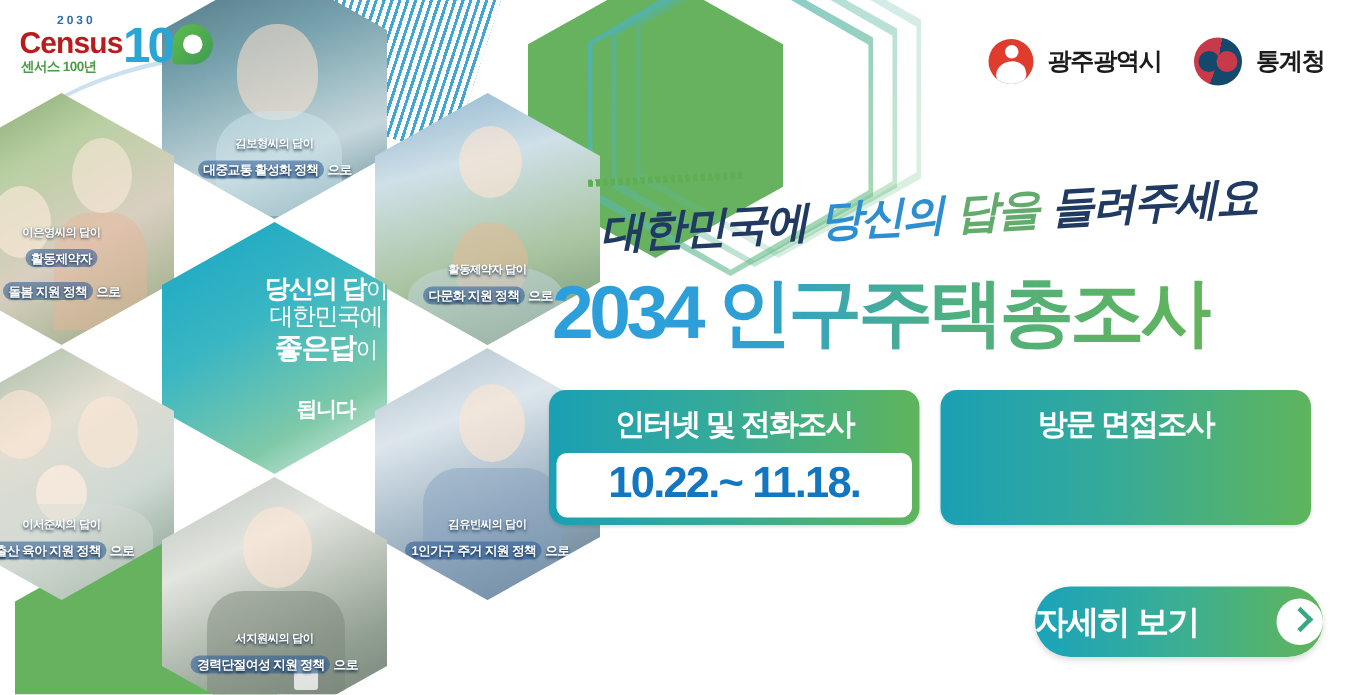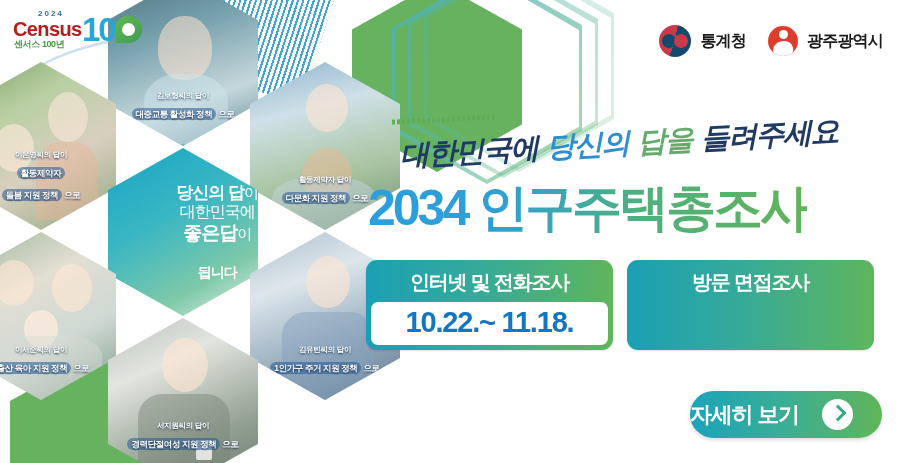--- a/index.html
+++ b/index.html
@@ -232,21 +232,21 @@
     font-size:29px; font-weight:800; letter-spacing:-1.2px;
     padding:4px 0 6px;
     white-space:nowrap;
   }
 
   
   .cta {
     position:absolute; left:690px; top:391px;
     width:192px; height:47px; border-radius:24px;
     background:linear-gradient(to right,#1aa3bb 0%,#3bae94 50%,#61b558 100%);
-    display:flex; align-items:center; justify-content:flex-start; gap:23px;
+    display:flex; align-items:center; justify-content:space-between; gap:23px;
     cursor:pointer;
     box-shadow:0 2px 4px rgba(0,0,0,.15);
   }
   .cta-label { color:#ffffff; font-size:22px; font-weight:800; letter-spacing:-1.2px; }
   .cta-arrow {
     width:31px; height:31px; border-radius:50%;
     background:#ffffff; position:relative; flex:0 0 auto;
   }
   .cta-arrow:after {
     content:""; position:absolute; left:10px; top:8px;
@@ -356,35 +356,35 @@
       </div>
       <div class="caption" style="bottom:20%;">
         <span class="cap-name">서지원씨의 답이</span>
         <span class="cap-policy"><span class="pill">경력단절여성 지원 정책</span> <span class="tail">으로</span></span>
       </div>
     </div>
 
   </div>
 
   <div class="logo-census">
-    <span class="yr">2024</span>
+    <span class="yr">2030</span>
     <span class="word">Census</span>
     <span class="kor">센서스 100년</span>
     <span class="hundred">100</span>
     <span class="leaf"></span>
   </div>
 
   <div class="agencies">
     <div class="agency">
+      <span class="gwangju-mark"></span>
+      <span class="agency-name">광주광역시</span>
+    </div>
+    <div class="agency">
       <span class="taegeuk"></span>
       <span class="agency-name">통계청</span>
-    </div>
-    <div class="agency">
-      <span class="gwangju-mark"></span>
-      <span class="agency-name">광주광역시</span>
     </div>
   </div>
 
   <div class="dash-rule"></div>
   <div class="handwrite">
     <span class="hw-a">대한민국에 </span><span class="hw-b">당신의 </span><span class="hw-c">답을 </span><span class="hw-d">들려주세요</span>
   </div>
 
   <div class="main-title">2034 인구주택총조사</div>
 

